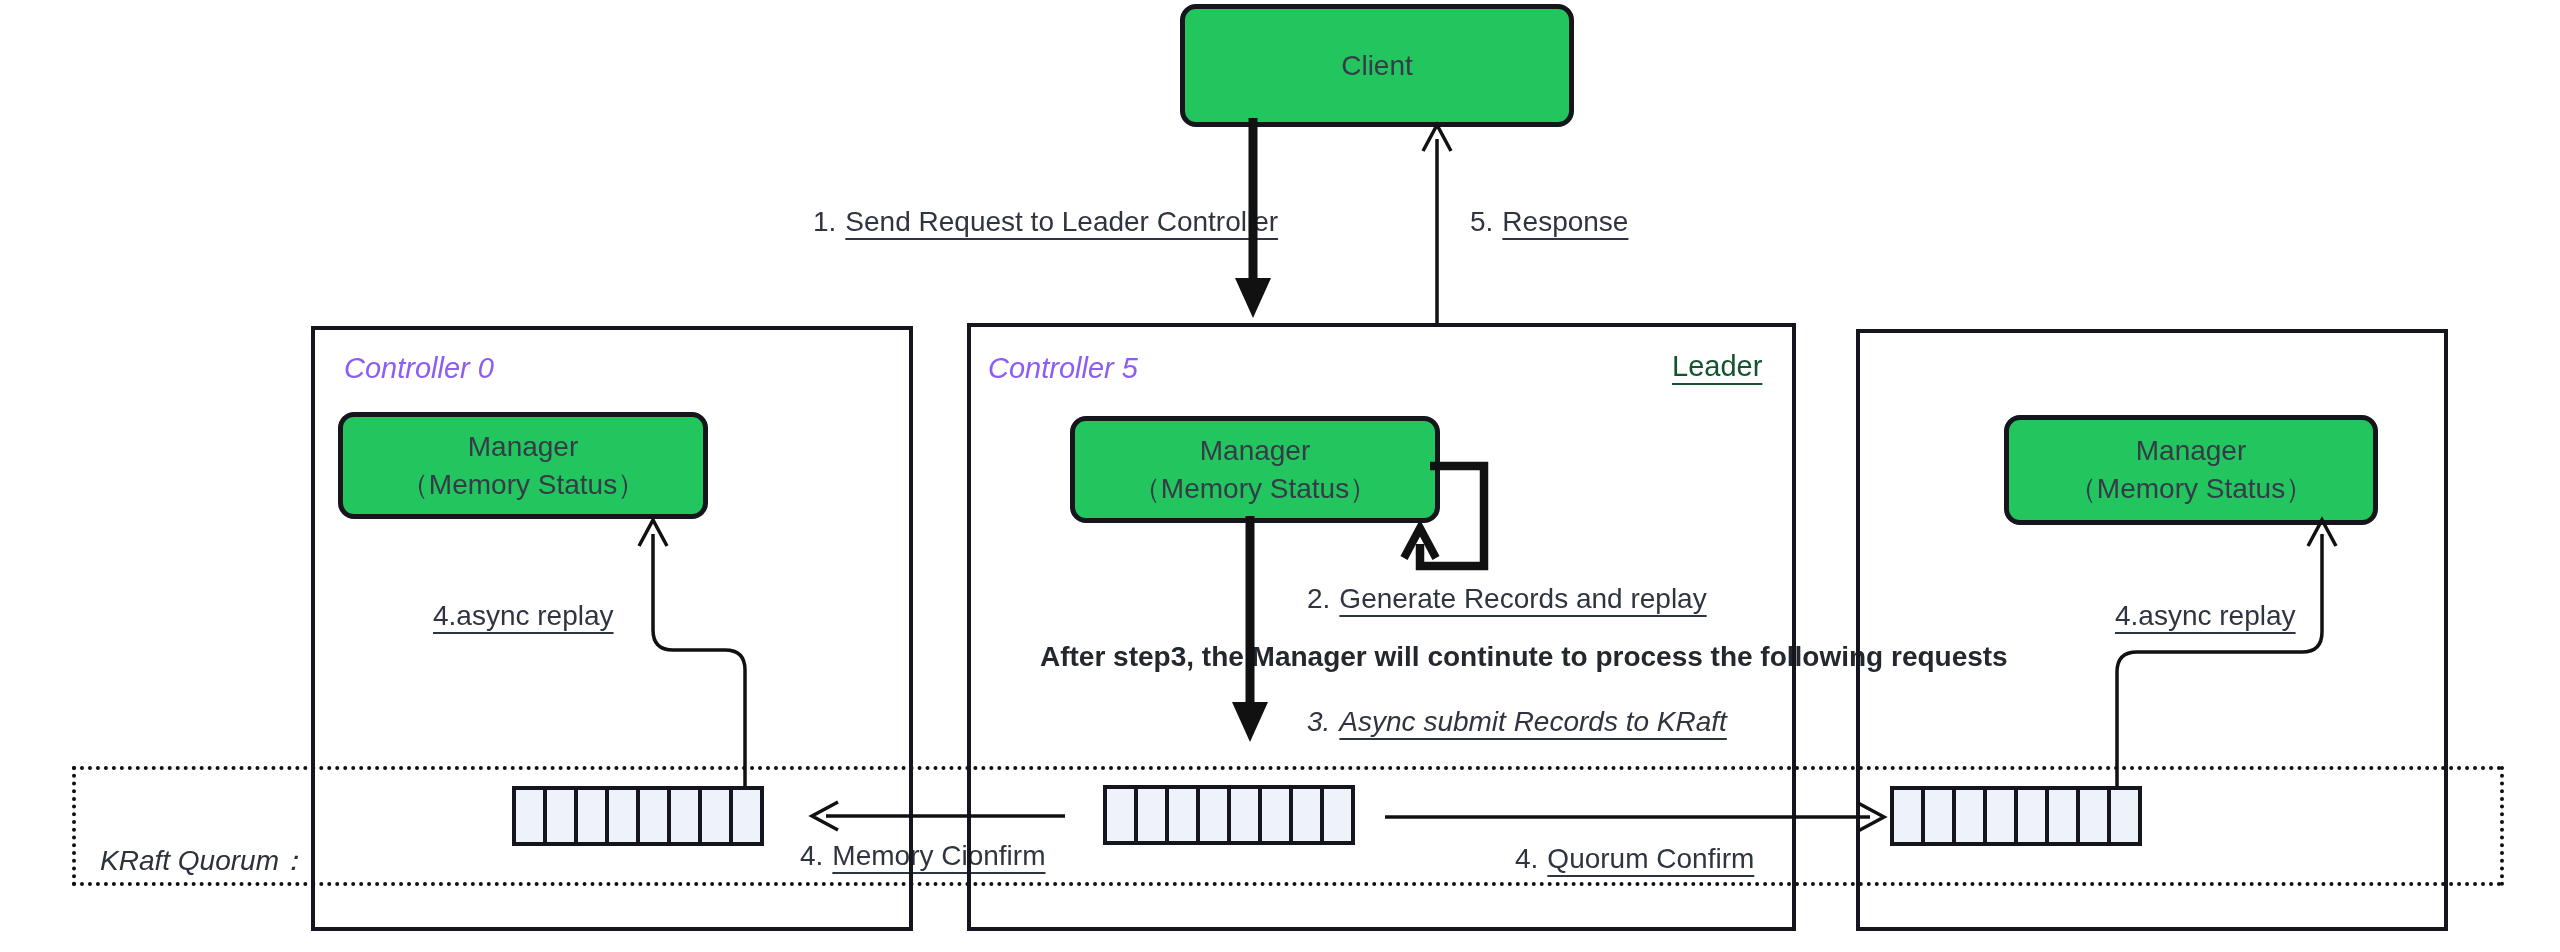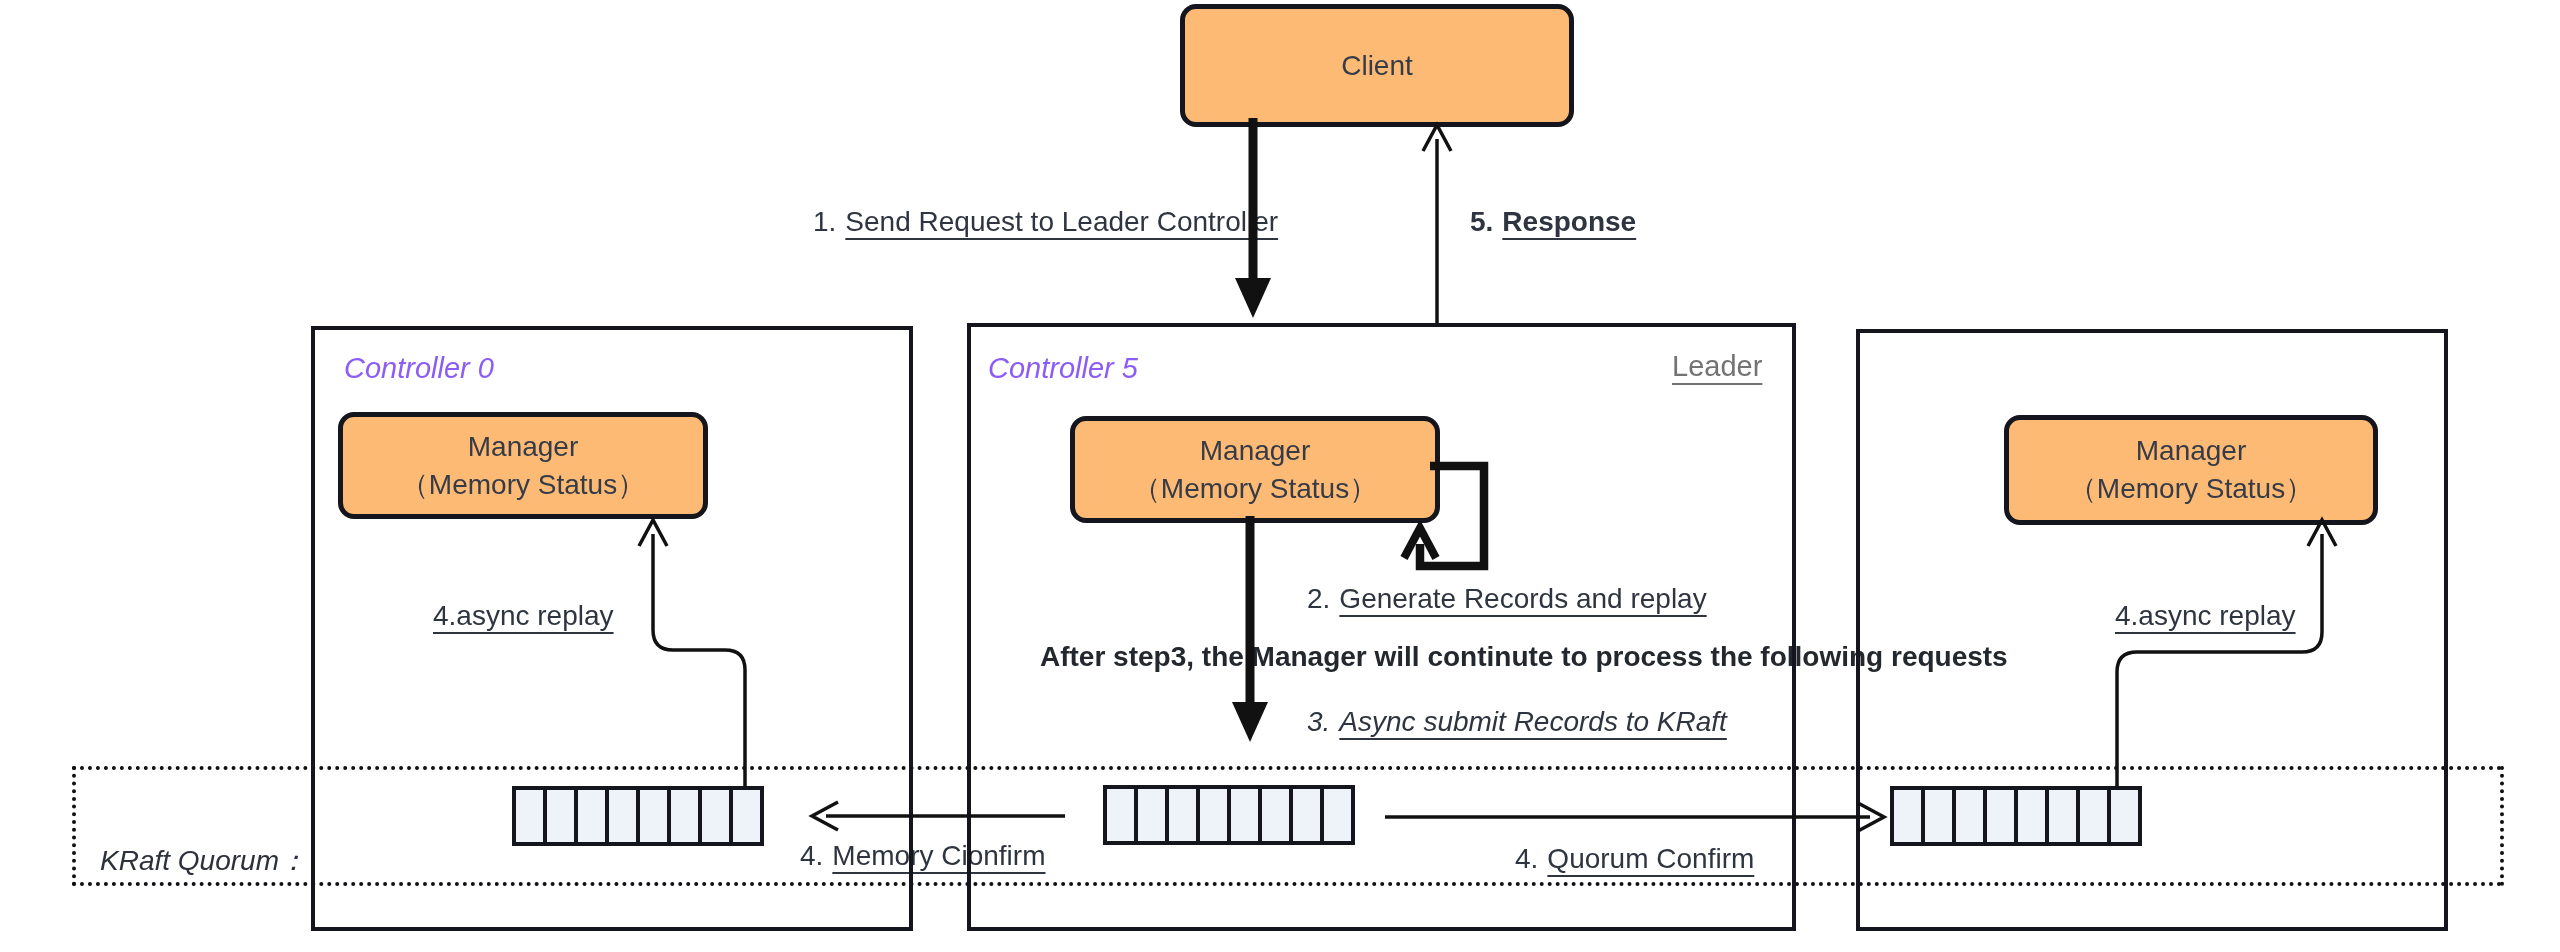--- a/index.html
+++ b/index.html
@@ -8,24 +8,24 @@
 
   
   .ctrl{position:absolute;border:4px solid #15161d;background:transparent;z-index:20;}
   #ctrl0{left:311px;top:326px;width:594px;height:597px;}
   #ctrl1{left:967px;top:323px;width:821px;height:600px;}
   #ctrl2{left:1856px;top:329px;width:584px;height:594px;}
 
   .ctrl-title{position:absolute;font-style:italic;font-size:29px;z-index:22;white-space:nowrap;color:#8b5cf6;}
   #title0{left:344px;top:352px;}
   #title1{left:988px;top:352px;}
-  .leader-badge{position:absolute;left:1672px;top:350px;font-size:29px;z-index:22;color:#737373;
+  .leader-badge{position:absolute;left:1672px;top:350px;font-size:29px;z-index:22;color:#14532d;
                 text-decoration:underline;text-underline-offset:7px;text-decoration-thickness:2px;text-align:right;}
 
-  .rbox{position:absolute;border:5px solid #15161d;border-radius:16px;background:#fdba74;
+  .rbox{position:absolute;border:5px solid #15161d;border-radius:16px;background:#22c55e;
         display:flex;flex-direction:column;align-items:center;justify-content:center;
         font-size:28px;line-height:38px;color:#353b47;z-index:25;text-align:center;}
   #client{left:1180px;top:4px;width:384px;height:113px;}
   #mgr0{left:338px;top:412px;width:360px;height:97px;}
   #mgr1{left:1070px;top:416px;width:360px;height:97px;}
   #mgr2{left:2004px;top:415px;width:364px;height:100px;}
 
   
   .dotted-rect{position:absolute;left:72px;top:766px;width:2424px;height:112px;
                border:4px dotted #101014;z-index:5;}
@@ -37,21 +37,21 @@
   #logM{left:1103px;top:785px;}
   #logR{left:1890px;top:786px;}
   .cell{flex:1;background:#eef2f9;border:4px solid #15161d;margin-left:-4px;}
   .cell:first-child{margin-left:0;}
 
   
   .lbl{position:absolute;font-size:28px;white-space:nowrap;z-index:10;color:#2f3540;}
   .lbl .pfx{padding-right:9px;}
   .lbl u, u{text-decoration:underline;text-underline-offset:7px;text-decoration-thickness:2px;}
   #lbl1{left:813px;top:206px;}
-  #lbl5{left:1470px;top:206px;font-weight:bold;}
+  #lbl5{left:1470px;top:206px;}
   #lbl2{left:1307px;top:583px;}
   #lbl3{left:1307px;top:706px;font-style:italic;}
   #lblQL{left:800px;top:840px;}
   #lblQR{left:1515px;top:843px;}
   #lblAL{left:433px;top:600px;}
   #lblAR{left:2115px;top:600px;}
   .note{position:absolute;left:1040px;top:641px;font-size:28px;font-weight:bold;
         white-space:nowrap;z-index:10;color:#23272e;}
 
   

